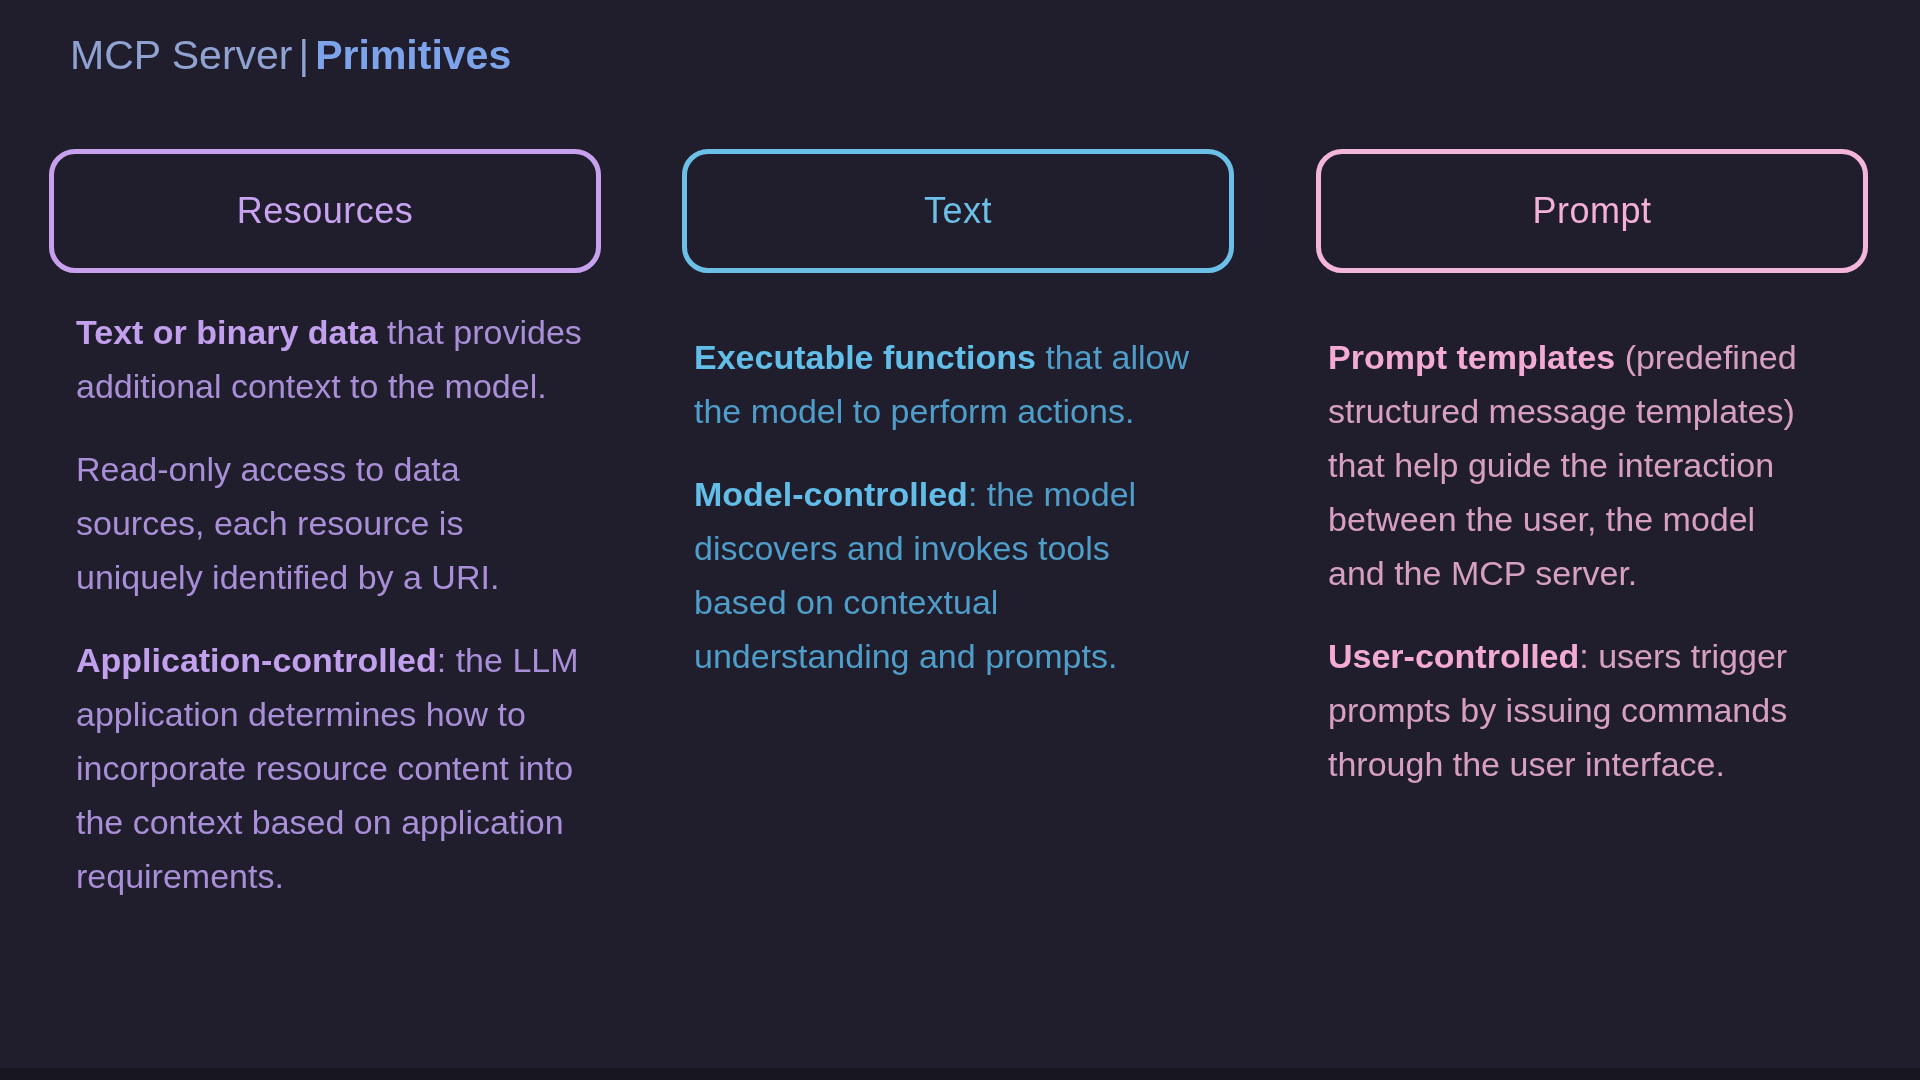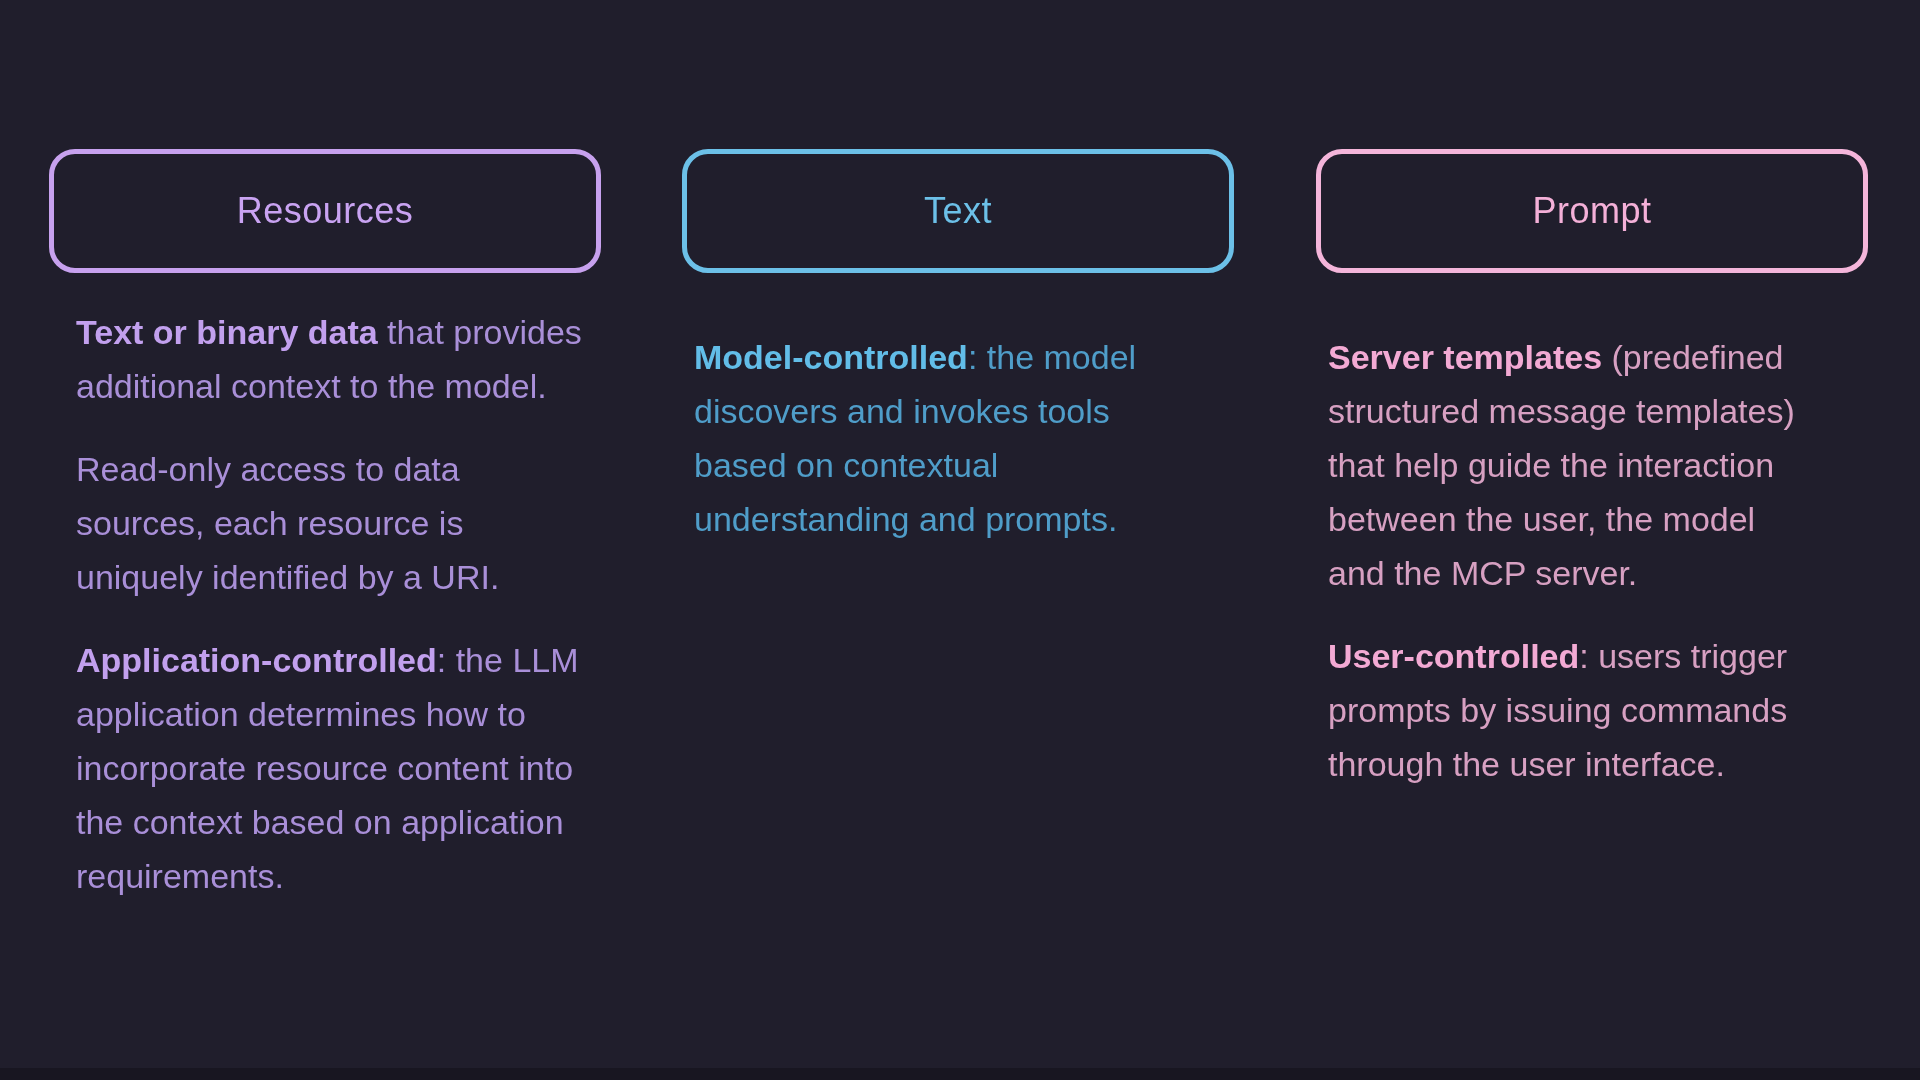--- a/index.html
+++ b/index.html
@@ -70,45 +70,49 @@
     width: 100%;
     height: 12px;
     background: var(--footer, #181621);
   }
 </style>
 </head>
 <body>
 
 <div class="slide" style="--bg: #201e2c; --footer: #181621; --title-prefix: #8fa2d2; --title-emphasis: #7da4ea;">
 
+  <div class="page-title">
+    <span class="title-prefix">MCP Server</span><span class="title-sep">|</span><span class="title-emphasis">Primitives</span>
+  </div>
 
   <div class="column c0" style="--accent: #c7a1ee; --heading: #c9a3f2; --bold: #c2a0ee; --body: #a98fd8;">
     <div class="pillbox">
       <span class="heading">Resources</span>
     </div>
     <div class="col-text">
       <p><span class="b">Text or binary data</span><span> that provides additional context to the model.</span></p>
       <p><span class="b"></span><span>Read-only access to data sources, each resource is uniquely identified by a URI.</span></p>
       <p><span class="b">Application-controlled</span><span>: the LLM application determines how to incorporate resource content into the context based on application requirements.</span></p>
     </div>
   </div>
 
   <div class="column c1" style="--accent: #6cc0e8; --heading: #6cc0e8; --bold: #62bde8; --body: #4f9dc9;">
     <div class="pillbox">
       <span class="heading">Text</span>
     </div>
     <div class="col-text">
+      <p><span class="b">Executable functions</span><span> that allow the model to perform actions.</span></p>
       <p><span class="b">Model-controlled</span><span>: the model discovers and invokes tools based on contextual understanding and prompts.</span></p>
     </div>
   </div>
 
   <div class="column c2" style="--accent: #f4b5da; --heading: #f4b0d8; --bold: #f3aad4; --body: #d7a0c2;">
     <div class="pillbox">
       <span class="heading">Prompt</span>
     </div>
     <div class="col-text">
-      <p><span class="b">Server templates</span><span> (predefined structured message templates) that help guide the interaction between the user, the model and the MCP server.</span></p>
+      <p><span class="b">Prompt templates</span><span> (predefined structured message templates) that help guide the interaction between the user, the model and the MCP server.</span></p>
       <p><span class="b">User-controlled</span><span>: users trigger prompts by issuing commands through the user interface.</span></p>
     </div>
   </div>
 
   <div class="footer-bar"></div>
 </div>
 
 </body></html>

